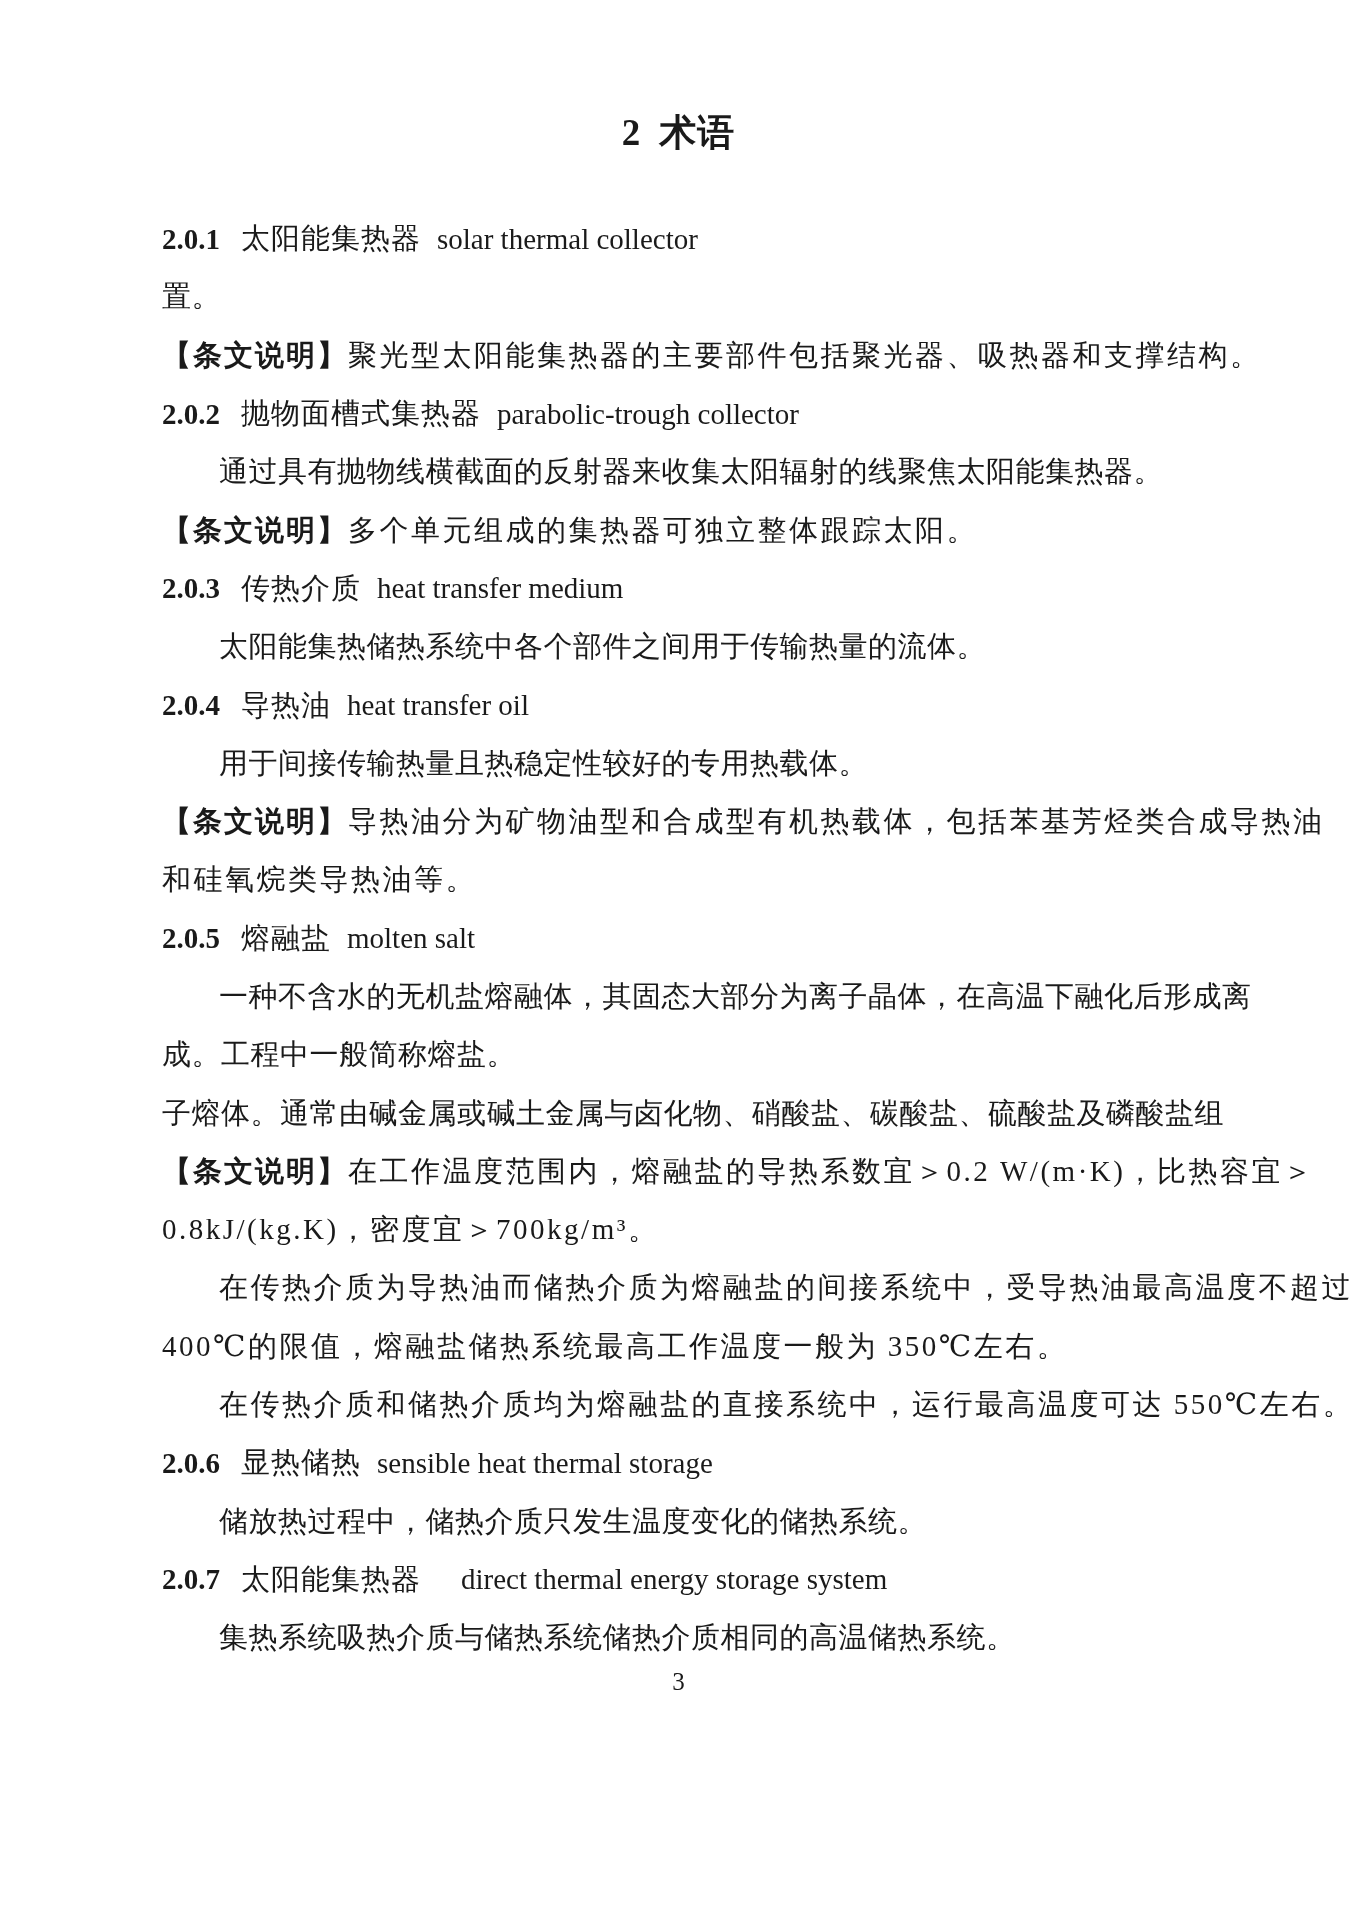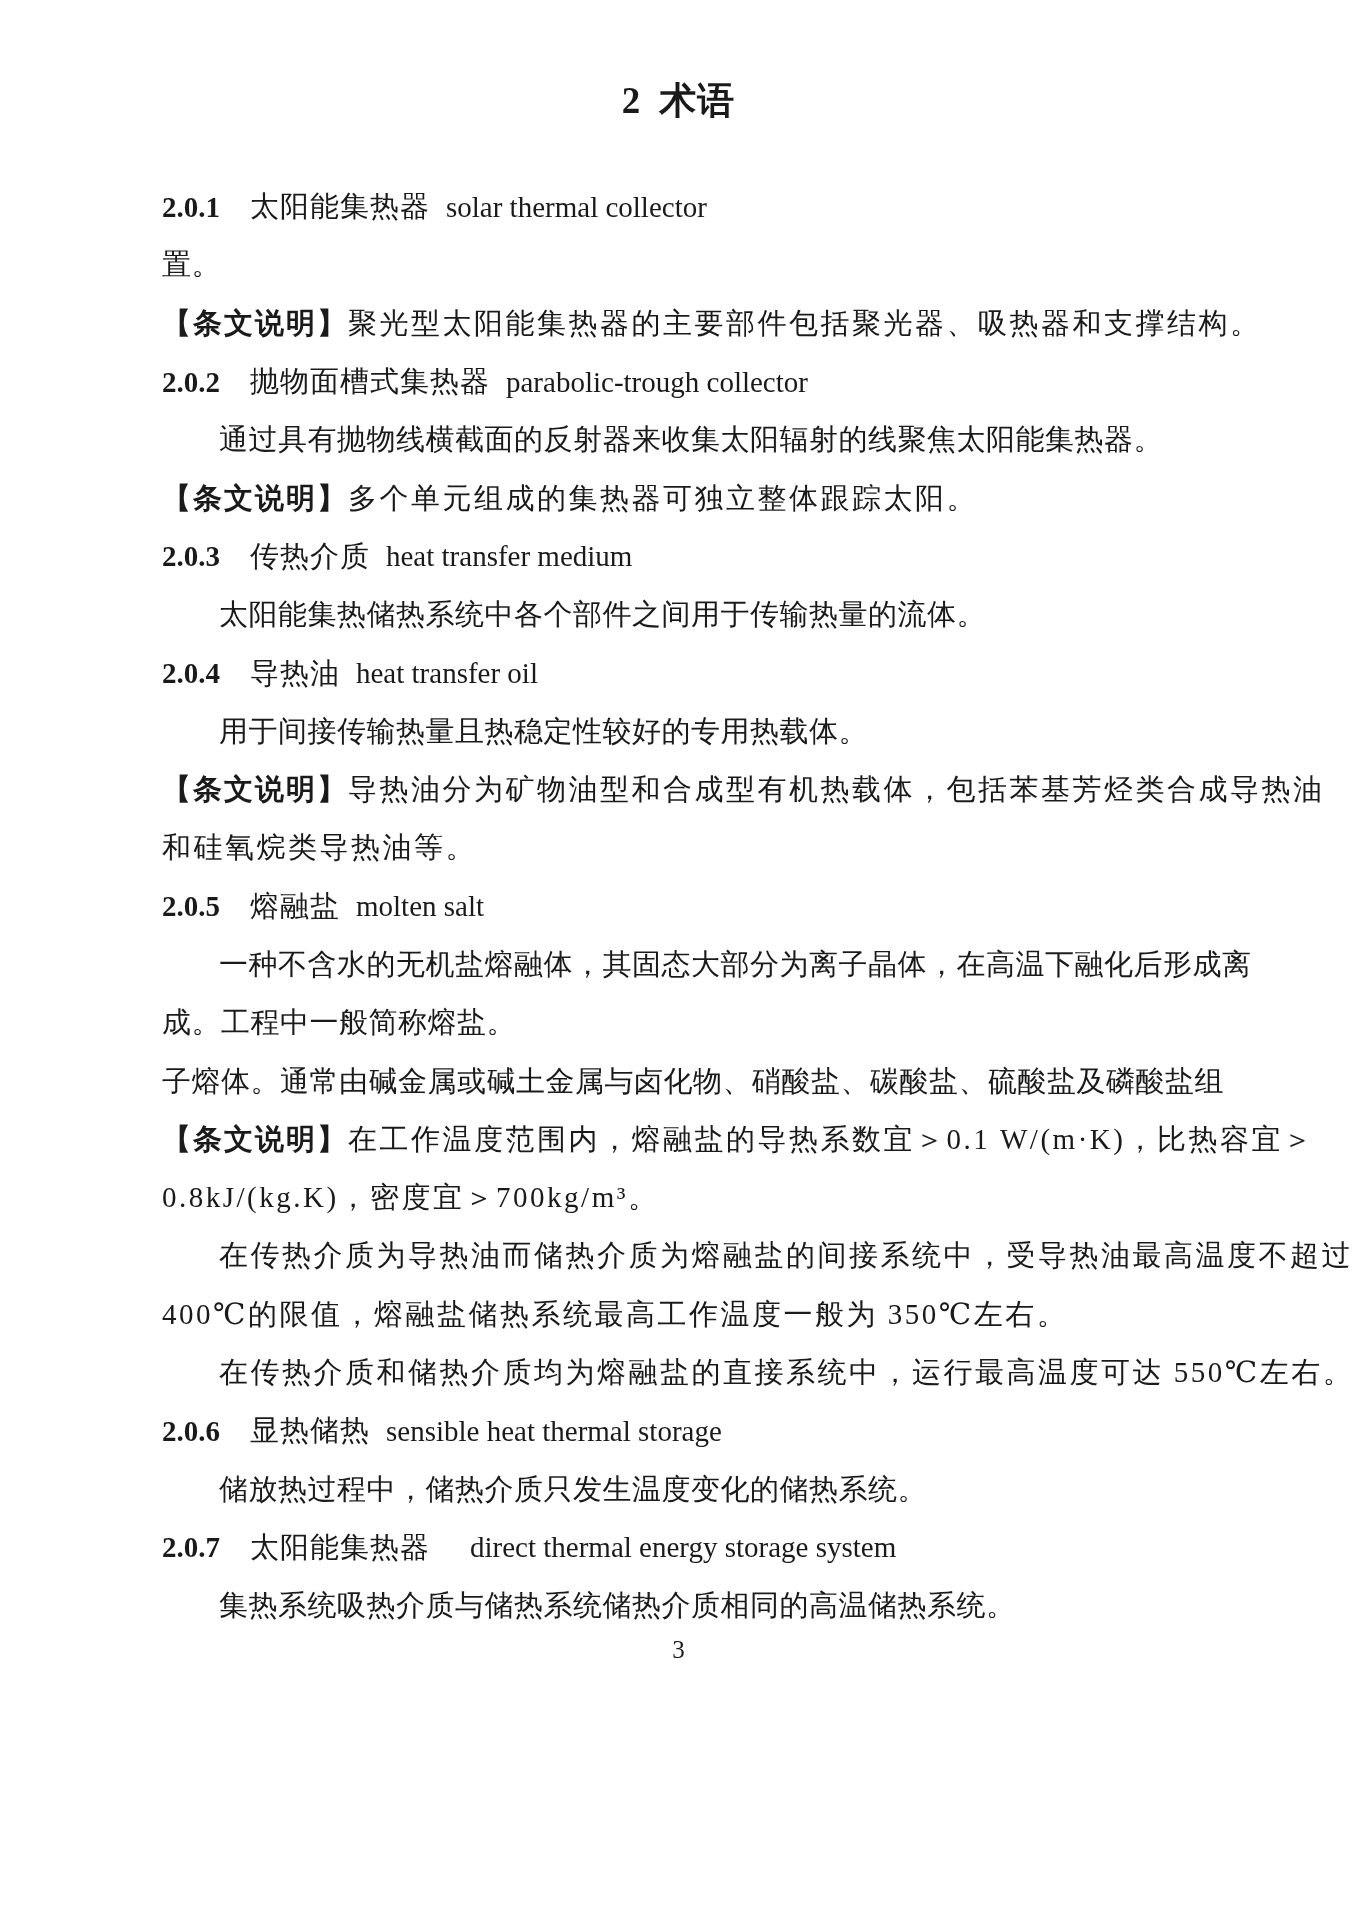--- a/index.html
+++ b/index.html
@@ -15,21 +15,21 @@
     font-family: "Liberation Serif", "DejaVu Serif", serif;
   }
   .page {
     position: relative;
     width: 1357px;
     height: 1920px;
     background: #ffffff;
   }
   .title {
     margin: 0;
-    padding-top: 76px;
+    padding-top: 108px;
     height: 50px;
     line-height: 50px;
     text-align: center;
     font-size: 37px;
     font-weight: 700;
     letter-spacing: 1px;
   }
   .title .title-num {
     margin-right: 18px;
   }
@@ -43,21 +43,21 @@
     display: flex;
     align-items: center;
     white-space: pre;
     font-size: 29px;
   }
   .line.indent {
     padding-left: 57px;
   }
   .term .num {
     font-weight: 700;
-    margin-right: 30px;
+    margin-right: 21px;
   }
   .term .zh {
     letter-spacing: 1px;
   }
   .term .en {
     margin-left: 16px;
   }
   .term .en.wide {
     margin-left: 40px;
     text-align: right;
@@ -99,21 +99,21 @@
       <div class="line term"><span class="num">2.0.3</span><span class="zh">传热介质</span><span class="en">heat transfer medium</span></div>
       <div class="line body indent"><span class="body-text">太阳能集热储热系统中各个部件之间用于传输热量的流体。</span></div>
       <div class="line term"><span class="num">2.0.4</span><span class="zh">导热油</span><span class="en">heat transfer oil</span></div>
       <div class="line body indent"><span class="body-text">用于间接传输热量且热稳定性较好的专用热载体。</span></div>
       <div class="line note"><span class="note-label">【条文说明】</span><span class="note-text">导热油分为矿物油型和合成型有机热载体，包括苯基芳烃类合成导热油</span></div>
       <div class="line note"><span class="note-text">和硅氧烷类导热油等。</span></div>
       <div class="line term"><span class="num">2.0.5</span><span class="zh">熔融盐</span><span class="en">molten salt</span></div>
       <div class="line body indent"><span class="body-text">一种不含水的无机盐熔融体，其固态大部分为离子晶体，在高温下融化后形成离</span></div>
       <div class="line body"><span class="body-text">成。工程中一般简称熔盐。</span></div>
       <div class="line body"><span class="body-text">子熔体。通常由碱金属或碱土金属与卤化物、硝酸盐、碳酸盐、硫酸盐及磷酸盐组</span></div>
-      <div class="line note"><span class="note-label">【条文说明】</span><span class="note-text">在工作温度范围内，熔融盐的导热系数宜＞0.1 W/(m·K)，比热容宜＞</span></div>
+      <div class="line note"><span class="note-label">【条文说明】</span><span class="note-text">在工作温度范围内，熔融盐的导热系数宜＞0.2 W/(m·K)，比热容宜＞</span></div>
       <div class="line note"><span class="note-text">0.8kJ/(kg.K)，密度宜＞700kg/m³。</span></div>
       <div class="line note indent"><span class="note-text">在传热介质为导热油而储热介质为熔融盐的间接系统中，受导热油最高温度不超过</span></div>
       <div class="line note"><span class="note-text">400℃的限值，熔融盐储热系统最高工作温度一般为 350℃左右。</span></div>
       <div class="line note indent"><span class="note-text">在传热介质和储热介质均为熔融盐的直接系统中，运行最高温度可达 550℃左右。</span></div>
       <div class="line term"><span class="num">2.0.6</span><span class="zh">显热储热</span><span class="en">sensible heat thermal storage</span></div>
       <div class="line body indent"><span class="body-text">储放热过程中，储热介质只发生温度变化的储热系统。</span></div>
       <div class="line term"><span class="num">2.0.7</span><span class="zh">太阳能集热器</span><span class="en wide">direct thermal energy storage system</span></div>
       <div class="line body indent"><span class="body-text">集热系统吸热介质与储热系统储热介质相同的高温储热系统。</span></div>
     </div>
 

